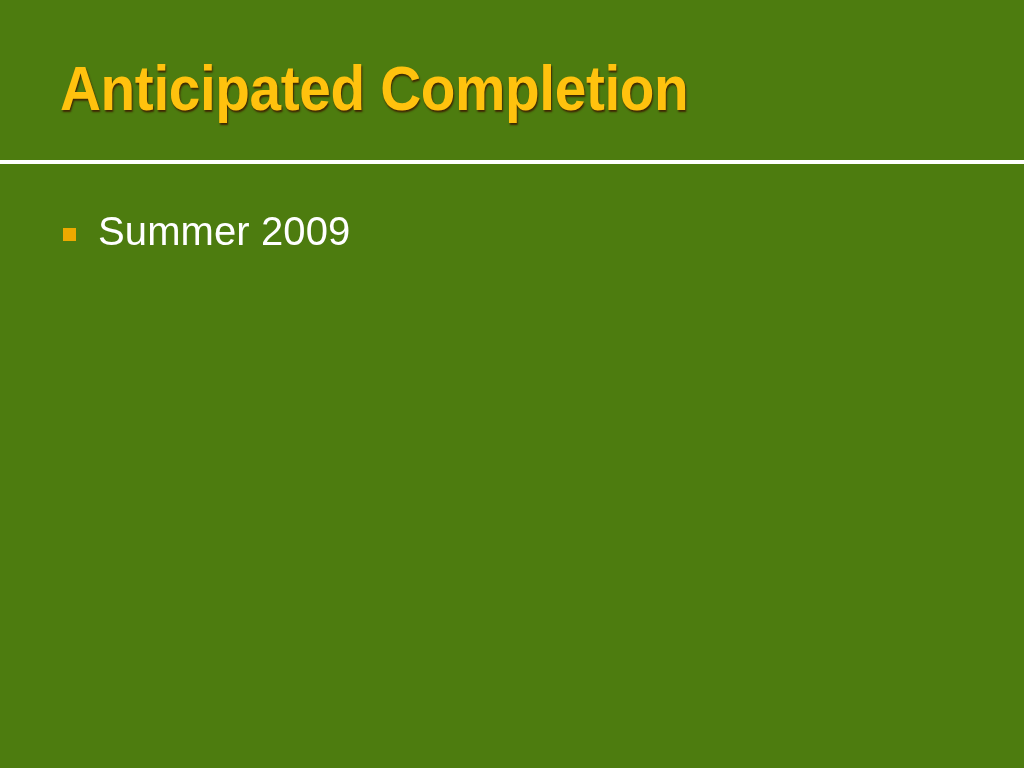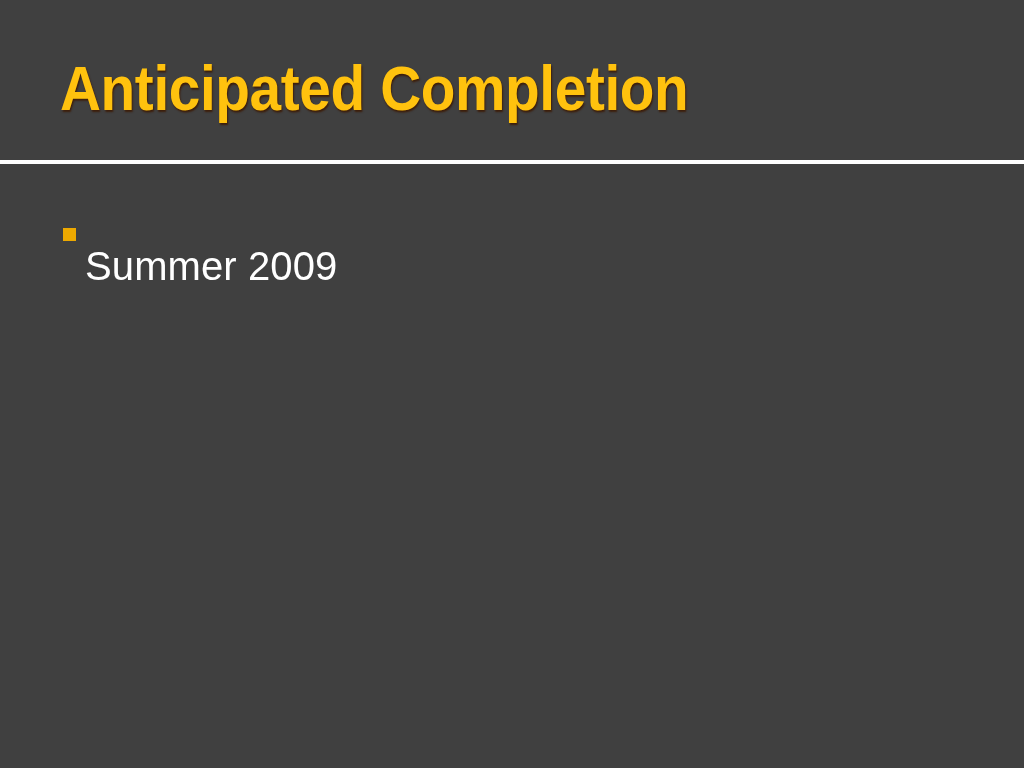--- a/index.html
+++ b/index.html
@@ -12,21 +12,21 @@
   body {
     font-family: "Liberation Sans", sans-serif;
     -webkit-font-smoothing: antialiased;
   }
 
   
   .slide {
     position: relative;
     width: 1024px;
     height: 768px;
-    background: #404040;
+    background: #4d7c0f;
     overflow: hidden;
   }
 
   
   .slide-title {
     position: absolute;
     left: 60px;
     top: 48px;
     width: 904px;
     height: 80px;
@@ -62,21 +62,20 @@
     width: 900px;
     margin: 0;
     padding: 0;
     list-style: none;
   }
 
   .bullet-row {
     display: flex;
     align-items: flex-start;
     margin: 0 0 10px 0;
-    flex-direction: column;
   }
 
   .bullet-marker {
     flex: 0 0 auto;
     width: 13px;
     height: 13px;
     margin-top: 22px;
     margin-right: 0;
     background: #EDA900;
     display: block;

